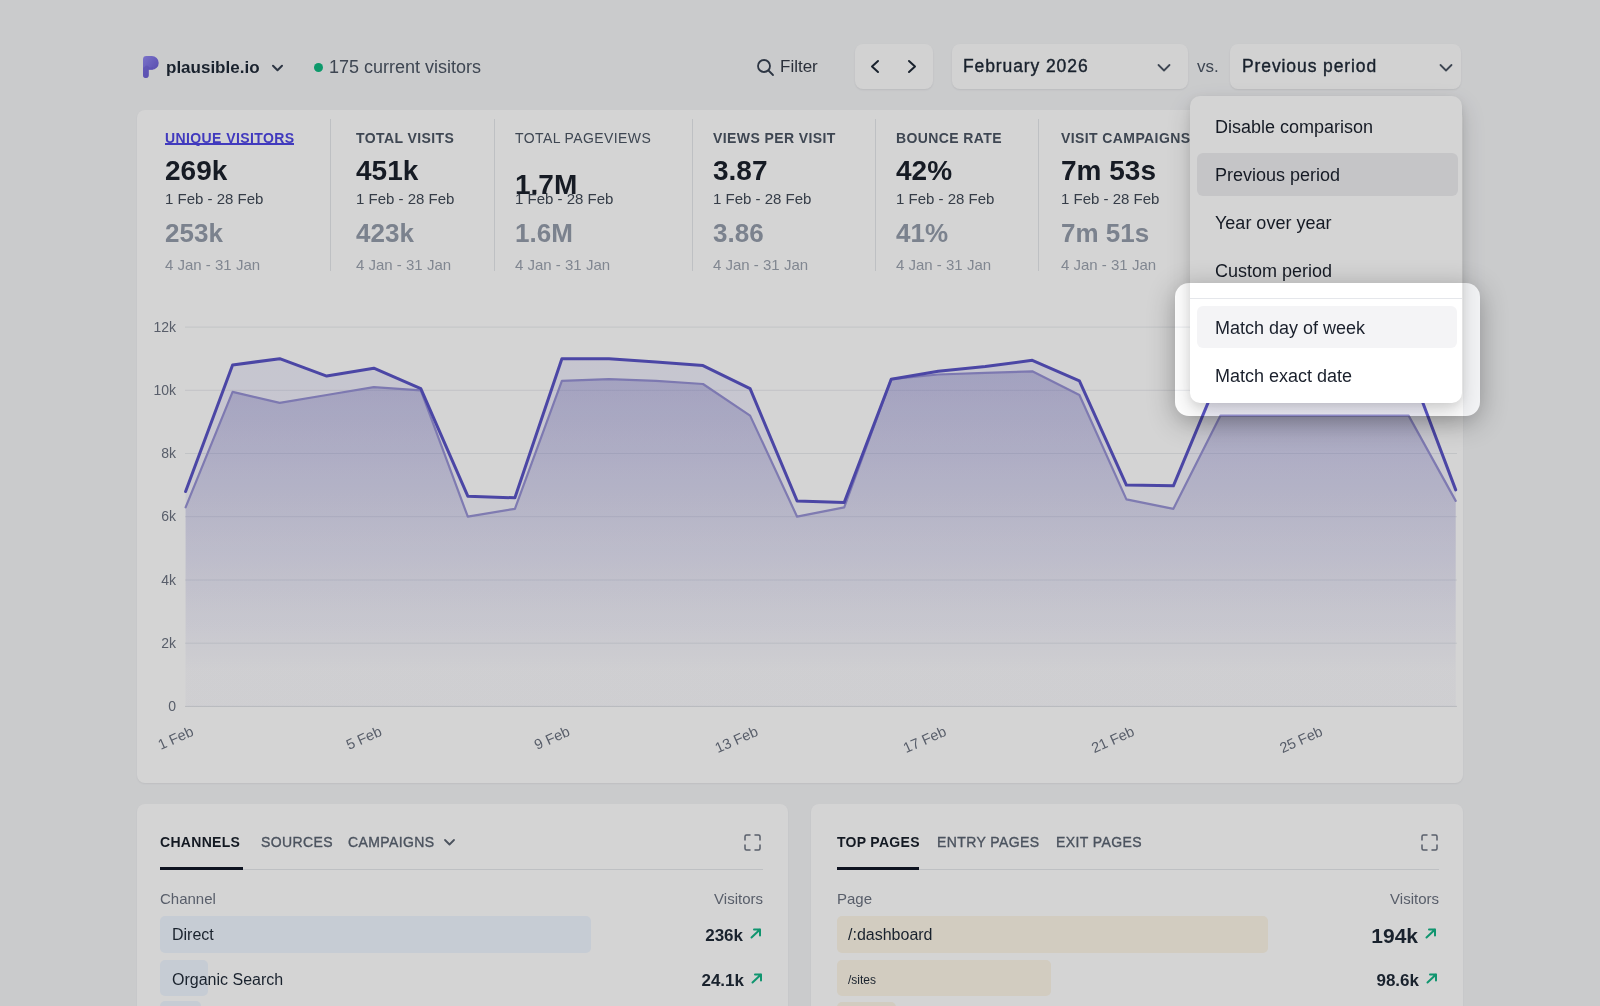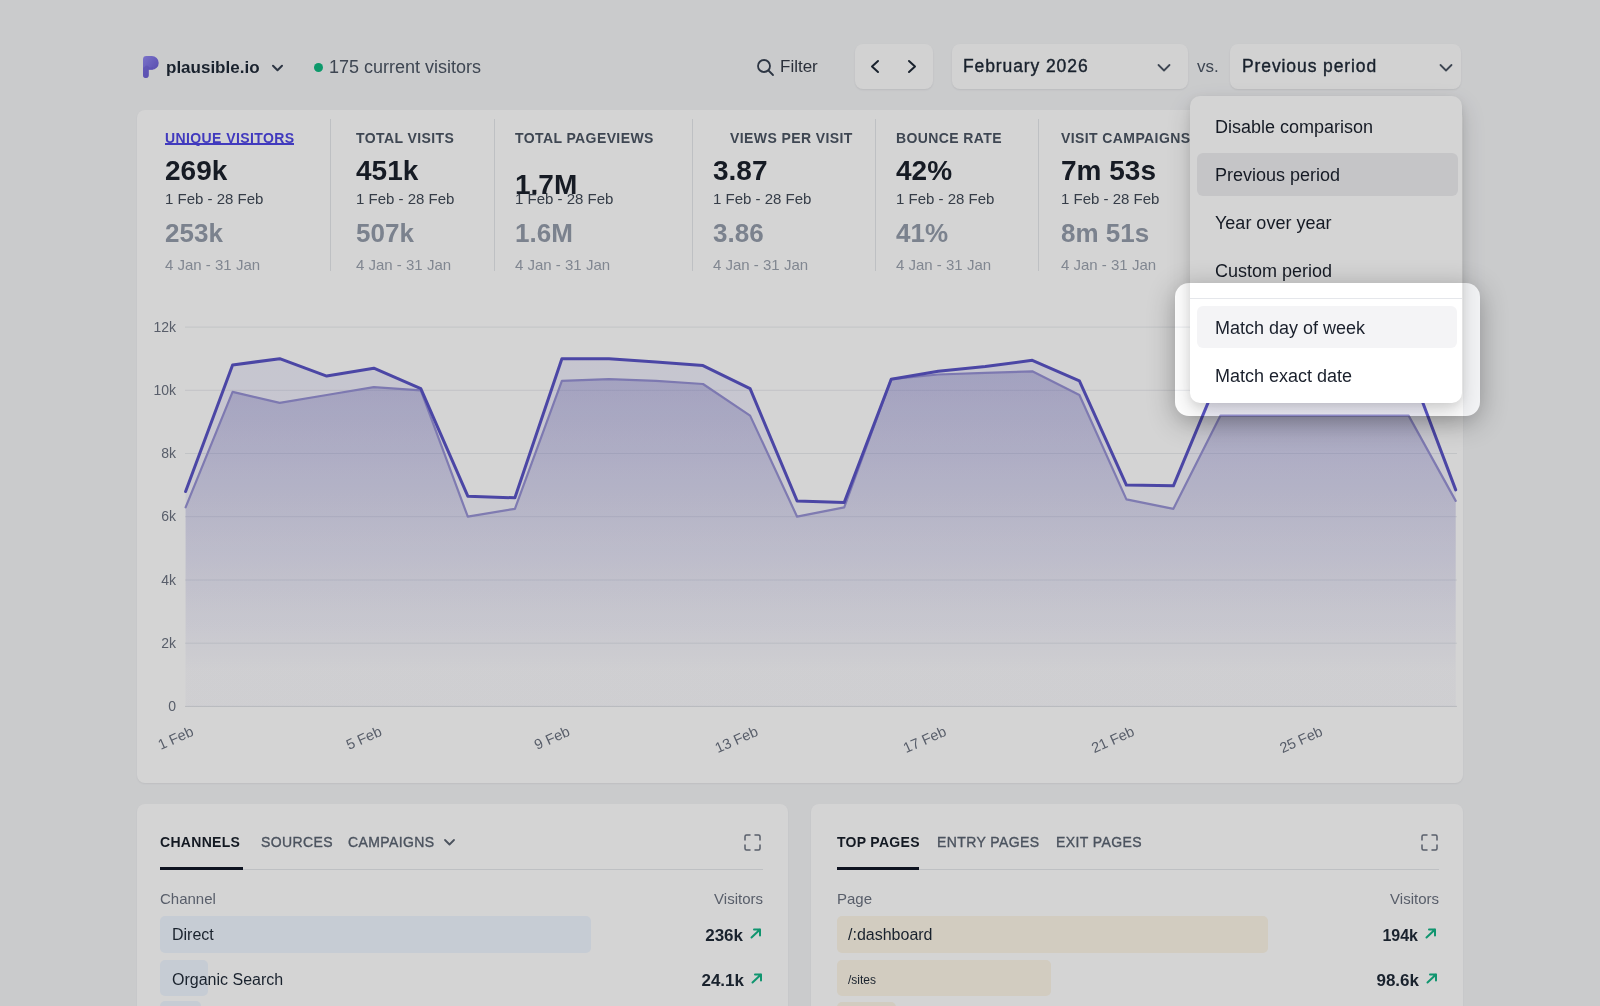--- a/index.html
+++ b/index.html
@@ -69,45 +69,45 @@
 
 <div class="abs" style="left:165px; top:131px; height:14px; line-height:14px; font-size:14px; font-weight:700; letter-spacing:0.4px; color:#4f46e5; border-bottom:2px solid #4f46e5; padding-bottom:3px;">UNIQUE VISITORS</div>
 <div class="abs" style="left:165px; top:157px; height:28px; line-height:28px; font-size:28px; font-weight:700; color:#1b212c;">269k</div>
 <div class="abs" style="left:165px; top:191px; height:15px; line-height:15px; font-size:15px; color:#414a57;">1 Feb - 28 Feb</div>
 <div class="abs" style="left:165px; top:220px; height:26px; line-height:26px; font-size:26px; font-weight:700; color:#959dab;">253k</div>
 <div class="abs" style="left:165px; top:257px; height:15px; line-height:15px; font-size:15px; color:#9ca3af;">4 Jan - 31 Jan</div>
 
 <div class="abs" style="left:356px; top:131px; height:14px; line-height:14px; font-size:14px; font-weight:700; letter-spacing:0.4px; color:#4b5563;">TOTAL VISITS</div>
 <div class="abs" style="left:356px; top:157px; height:28px; line-height:28px; font-size:28px; font-weight:700; color:#1b212c;">451k</div>
 <div class="abs" style="left:356px; top:191px; height:15px; line-height:15px; font-size:15px; color:#414a57;">1 Feb - 28 Feb</div>
-<div class="abs" style="left:356px; top:220px; height:26px; line-height:26px; font-size:26px; font-weight:700; color:#959dab;">507k</div>
+<div class="abs" style="left:356px; top:220px; height:26px; line-height:26px; font-size:26px; font-weight:700; color:#959dab;">423k</div>
 <div class="abs" style="left:356px; top:257px; height:15px; line-height:15px; font-size:15px; color:#9ca3af;">4 Jan - 31 Jan</div>
 
-<div class="abs" style="left:515px; top:131px; height:14px; line-height:14px; font-size:14px; font-weight:700; letter-spacing:0.4px; color:#4b5563;">TOTAL PAGEVIEWS</div>
+<div class="abs" style="left:515px; top:131px; height:14px; line-height:14px; font-size:14px; font-weight:400; letter-spacing:0.4px; color:#4b5563;">TOTAL PAGEVIEWS</div>
 <div class="abs" style="left:515px; top:157px; height:28px; line-height:28px; font-size:28px; font-weight:700; color:#1b212c;margin-top:14px;">1.7M</div>
 <div class="abs" style="left:515px; top:191px; height:15px; line-height:15px; font-size:15px; color:#414a57;">1 Feb - 28 Feb</div>
 <div class="abs" style="left:515px; top:220px; height:26px; line-height:26px; font-size:26px; font-weight:700; color:#959dab;">1.6M</div>
 <div class="abs" style="left:515px; top:257px; height:15px; line-height:15px; font-size:15px; color:#9ca3af;">4 Jan - 31 Jan</div>
 
-<div class="abs" style="left:713px; top:131px; height:14px; line-height:14px; font-size:14px; font-weight:700; letter-spacing:0.4px; color:#4b5563;margin-left:17px;">VIEWS PER VISIT</div>
+<div class="abs" style="left:713px; top:131px; height:14px; line-height:14px; font-size:14px; font-weight:700; letter-spacing:0.4px; color:#4b5563;">VIEWS PER VISIT</div>
 <div class="abs" style="left:713px; top:157px; height:28px; line-height:28px; font-size:28px; font-weight:700; color:#1b212c;text-align:center;">3.87</div>
 <div class="abs" style="left:713px; top:191px; height:15px; line-height:15px; font-size:15px; color:#414a57;">1 Feb - 28 Feb</div>
 <div class="abs" style="left:713px; top:220px; height:26px; line-height:26px; font-size:26px; font-weight:700; color:#959dab;">3.86</div>
 <div class="abs" style="left:713px; top:257px; height:15px; line-height:15px; font-size:15px; color:#9ca3af;">4 Jan - 31 Jan</div>
 
 <div class="abs" style="left:896px; top:131px; height:14px; line-height:14px; font-size:14px; font-weight:700; letter-spacing:0.4px; color:#4b5563;">BOUNCE RATE</div>
 <div class="abs" style="left:896px; top:157px; height:28px; line-height:28px; font-size:28px; font-weight:700; color:#1b212c;">42%</div>
 <div class="abs" style="left:896px; top:191px; height:15px; line-height:15px; font-size:15px; color:#414a57;">1 Feb - 28 Feb</div>
 <div class="abs" style="left:896px; top:220px; height:26px; line-height:26px; font-size:26px; font-weight:700; color:#959dab;">41%</div>
 <div class="abs" style="left:896px; top:257px; height:15px; line-height:15px; font-size:15px; color:#9ca3af;">4 Jan - 31 Jan</div>
 
 <div class="abs" style="left:1061px; top:131px; height:14px; line-height:14px; font-size:14px; font-weight:700; letter-spacing:0.4px; color:#4b5563;">VISIT CAMPAIGNS</div>
 <div class="abs" style="left:1061px; top:157px; height:28px; line-height:28px; font-size:28px; font-weight:700; color:#1b212c;">7m 53s</div>
 <div class="abs" style="left:1061px; top:191px; height:15px; line-height:15px; font-size:15px; color:#414a57;">1 Feb - 28 Feb</div>
-<div class="abs" style="left:1061px; top:220px; height:26px; line-height:26px; font-size:26px; font-weight:700; color:#959dab;">8m 51s</div>
+<div class="abs" style="left:1061px; top:220px; height:26px; line-height:26px; font-size:26px; font-weight:700; color:#959dab;">7m 51s</div>
 <div class="abs" style="left:1061px; top:257px; height:15px; line-height:15px; font-size:15px; color:#9ca3af;">4 Jan - 31 Jan</div>
 
 <svg class="abs" style="left:137px; top:110px;" width="1326" height="673" viewBox="0 0 1326 673">
   <defs>
     <linearGradient id="gmain" x1="0" y1="230" x2="0" y2="560" gradientUnits="userSpaceOnUse">
       <stop offset="0" stop-color="rgb(91,85,199)" stop-opacity="0.11"></stop>
       <stop offset="1" stop-color="rgb(91,85,199)" stop-opacity="0.015"></stop>
     </linearGradient>
     <linearGradient id="gcomp" x1="0" y1="255" x2="0" y2="560" gradientUnits="userSpaceOnUse">
       <stop offset="0" stop-color="rgb(110,106,190)" stop-opacity="0.33"></stop>
@@ -190,21 +190,21 @@
       <path d="M16 11 V14.5 A1.5 1.5 0 0 1 14.5 16 H11"></path>
       <path d="M1 11 V14.5 A1.5 1.5 0 0 0 2.5 16 H6"></path>
     </g>
   </svg>
 <div class="abs" style="left:837px; top:869px; width:602px; height:1px; background:#e5e7eb;"></div>
 <div class="abs" style="left:837px; top:867px; width:82px; height:3px; background:#111827;"></div>
 <div class="abs" style="left:837px; top:891px; height:15px; line-height:15px; font-size:15px; color:#6b7280;">Page</div>
 <div class="abs" style="left:837px; top:891px; width:602px; height:15px; line-height:15px; font-size:15px; color:#6b7280; text-align:right;">Visitors</div>
 <div class="abs" style="left:837px; top:915.7px; width:431px; height:37px; background:#fdf6e7; border-radius:5px;"></div>
 <div class="abs" style="left:848px; top:926.5px; height:16px; line-height:16px; font-size:16px; color:#1f2937;">/:dashboard</div>
-<div class="abs" style="left:837px; top:926.5px; width:581px; height:17px; line-height:17px; font-size:16px; font-weight:700; color:#1f2937; text-align:right;">194k</div>
+<div class="abs" style="left:837px; top:926.5px; width:581px; height:17px; line-height:17px; font-size:21px; font-weight:700; color:#1f2937; text-align:right;">194k</div>
 <svg class="abs" style="left:1424px; top:927px;" width="14" height="13" viewBox="0 0 14 13">
     <path d="M2.5 10.5 L11 2.5 M5 2.5 H11 V8.5" fill="none" stroke="#14b486" stroke-width="2" stroke-linecap="round" stroke-linejoin="round"></path>
   </svg>
 <div class="abs" style="left:837px; top:959.6px; width:214px; height:36.5px; background:#fdf6e7; border-radius:5px;"></div>
 <div class="abs" style="left:848px; top:971.8px; height:16px; line-height:16px; font-size:12px; color:#1f2937;text-align:right;">/sites</div>
 <div class="abs" style="left:837px; top:971.8px; width:582px; height:17px; line-height:17px; font-size:17px; font-weight:700; color:#1f2937; text-align:right;">98.6k</div>
 <svg class="abs" style="left:1425px; top:972px;" width="14" height="13" viewBox="0 0 14 13">
     <path d="M2.5 10.5 L11 2.5 M5 2.5 H11 V8.5" fill="none" stroke="#14b486" stroke-width="2" stroke-linecap="round" stroke-linejoin="round"></path>
   </svg>
 <div class="abs" style="left:160px; top:1000.5px; width:41px; height:36px; background:#eff6ff; border-radius:5px;"></div>

